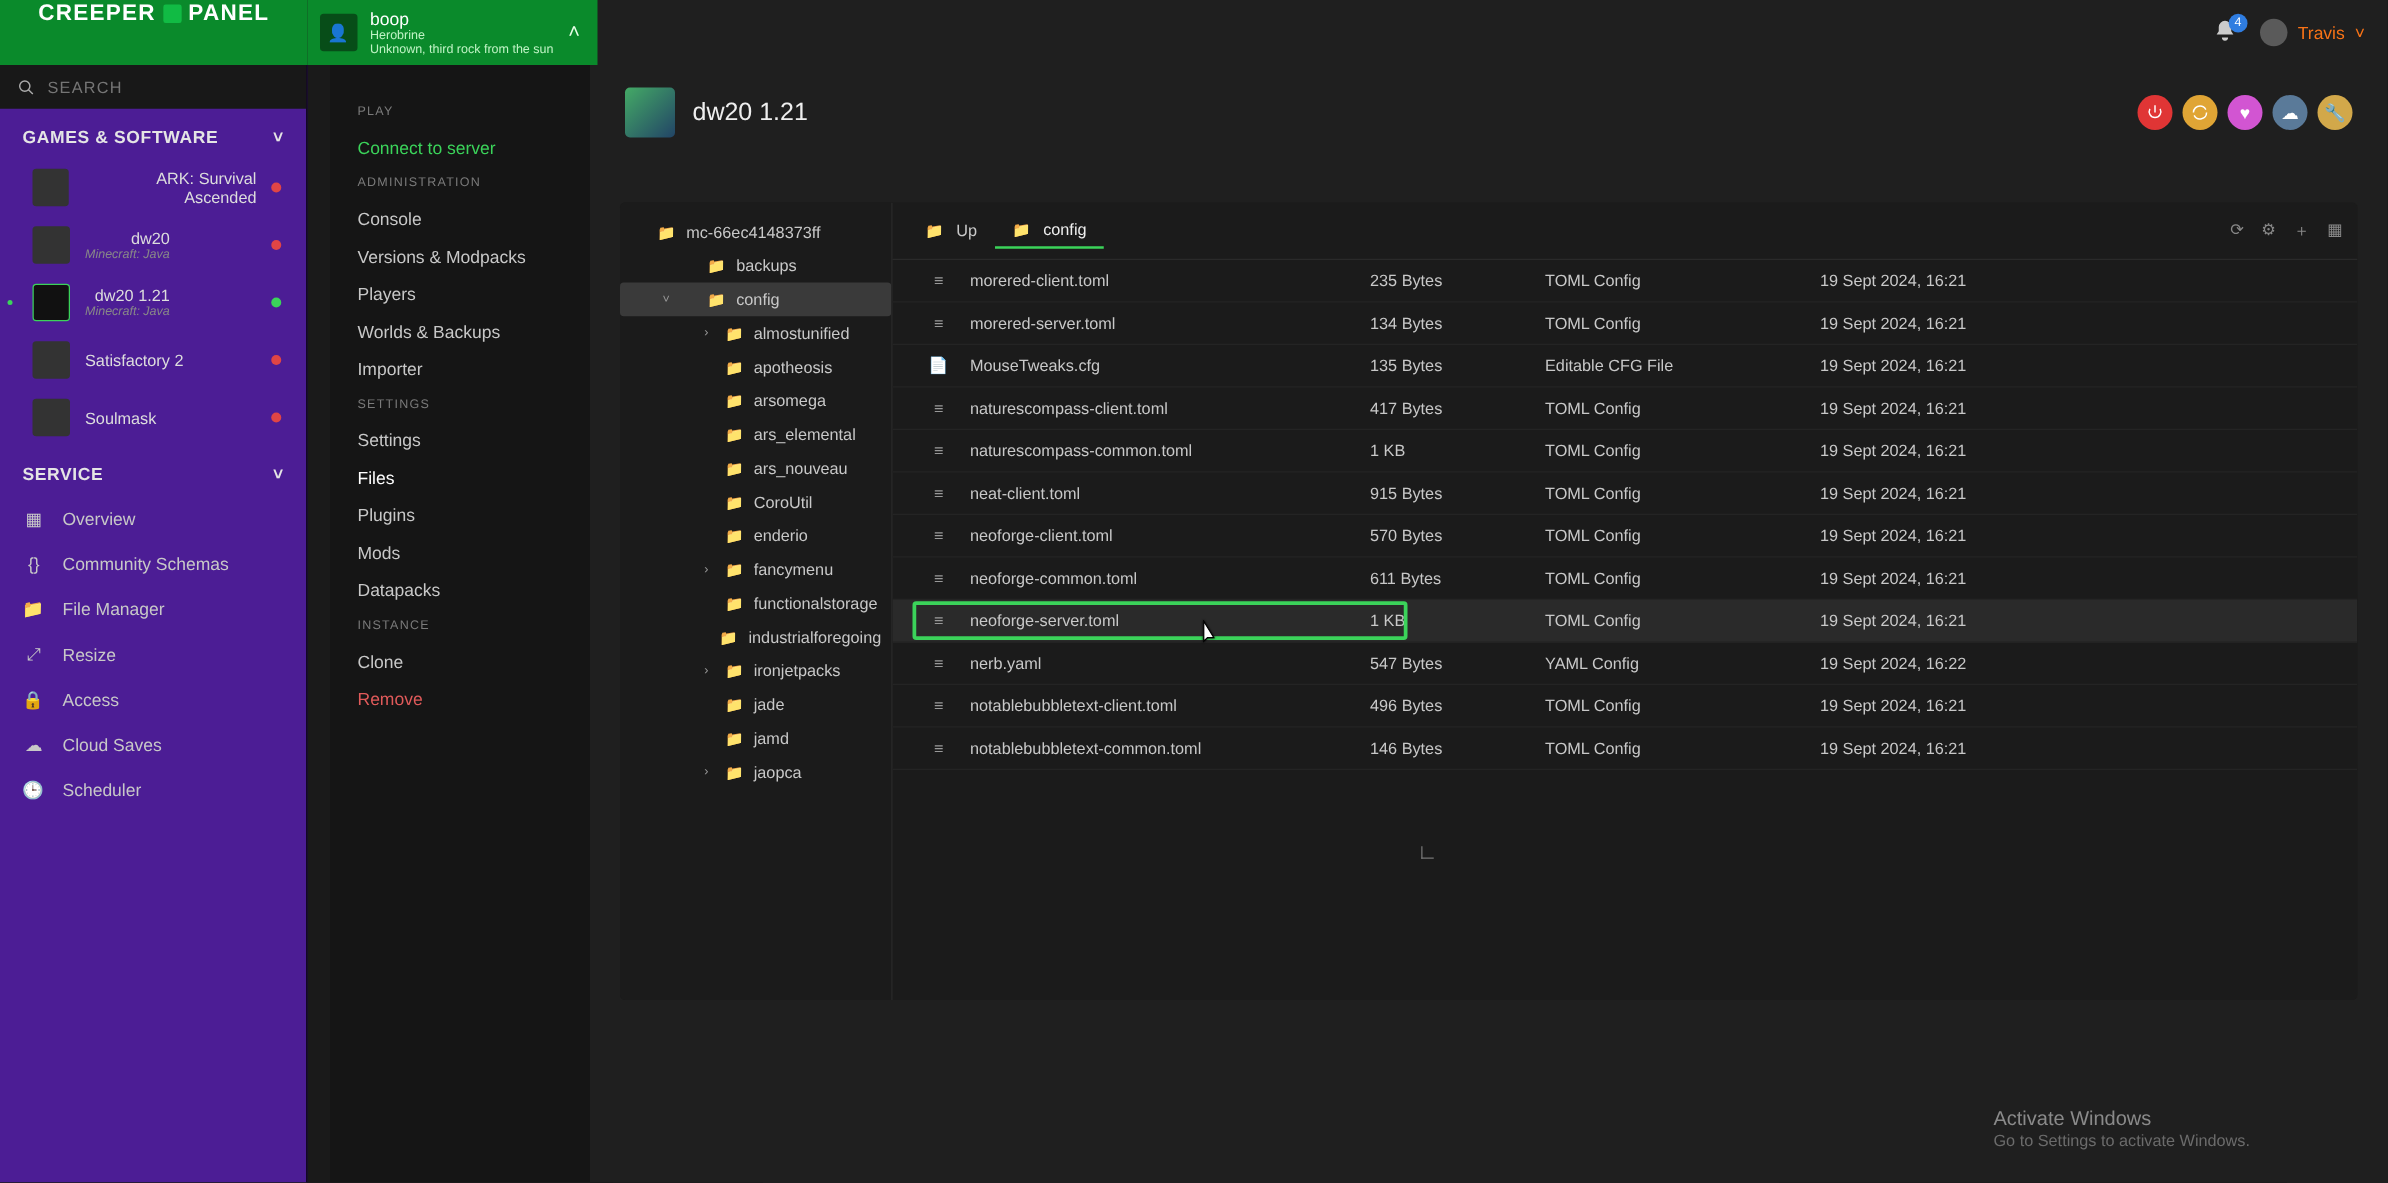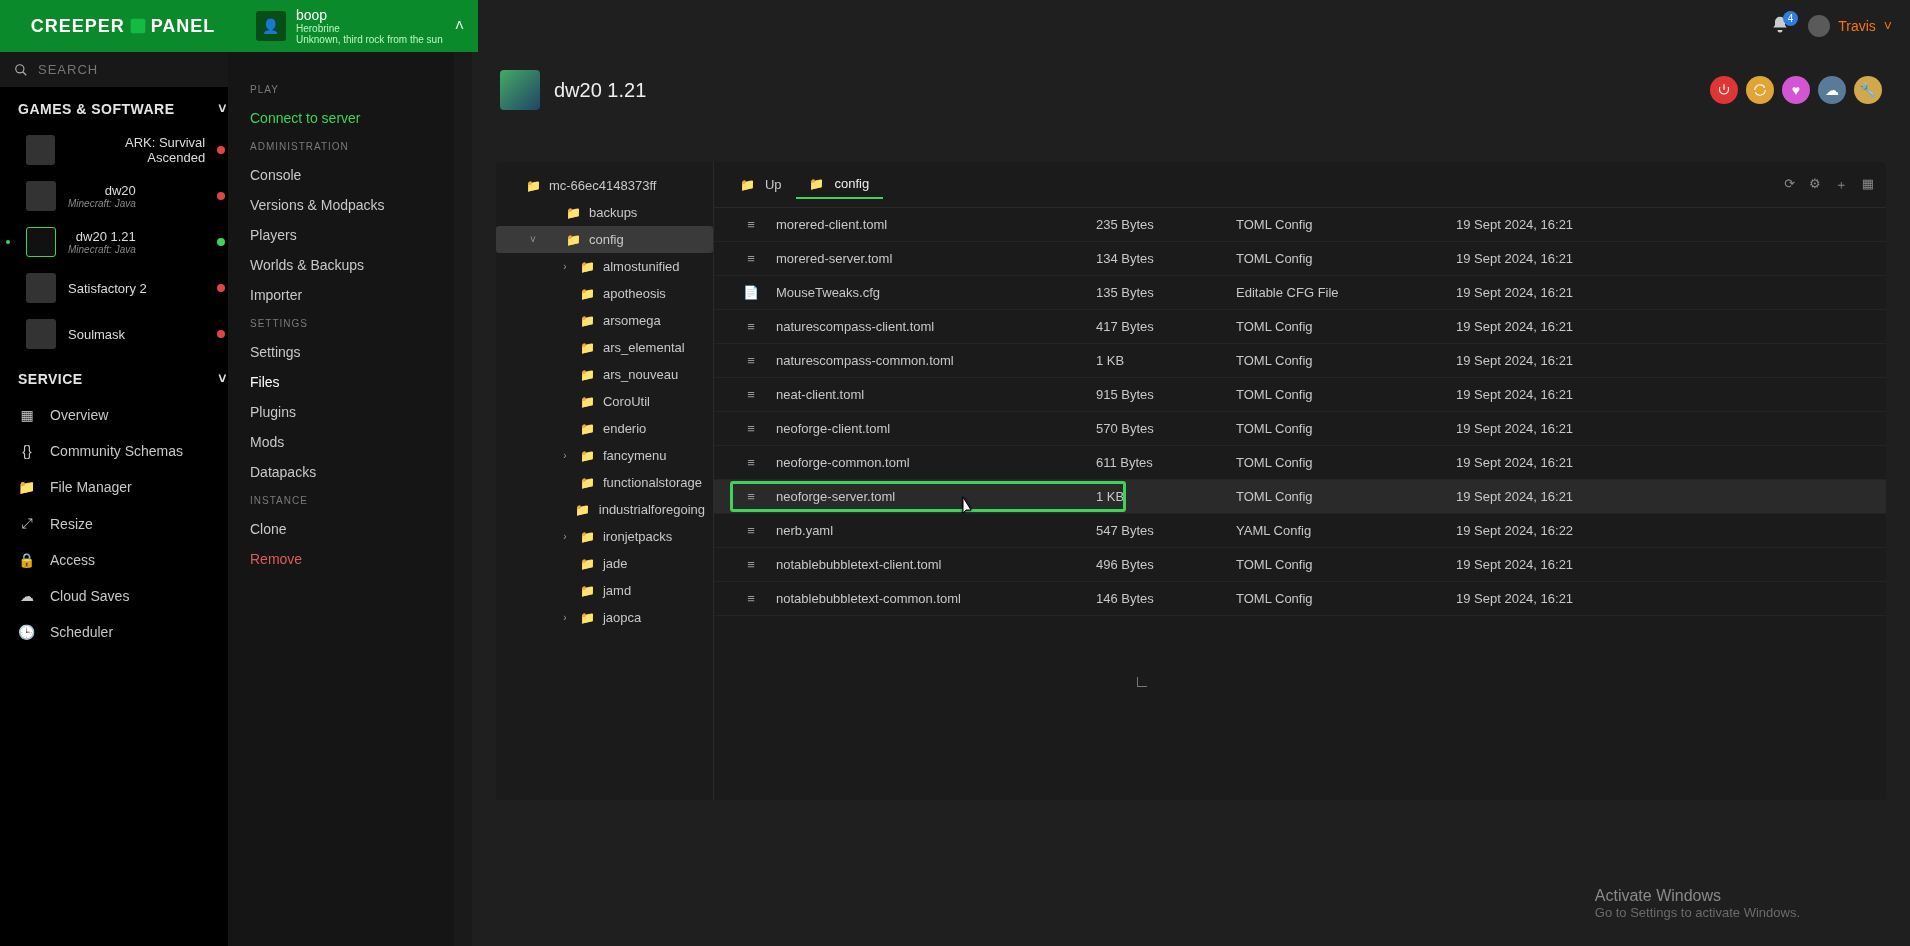--- a/index.html
+++ b/index.html
@@ -1,47 +1,47 @@
 <!DOCTYPE html>
 <html><head>
 <meta charset="utf-8">
 <style>
 * { margin:0; padding:0; box-sizing:border-box; font-family:"Segoe UI",Arial,sans-serif; }
 body { background:#1a1a1a; color:#bfbfbf; font-size:13px; overflow:hidden; width:1910px; height:946px; position:relative;}
 .topbar { position:absolute; top:0; left:0; right:0; height:52px; background:#1f1f1f; display:flex; align-items:center; }
-.logo-box { width:246px; height:52px; background:#0a8a2b; display:flex; align-items:center; justify-content:center; font-weight:600; color:#fff; font-size:18px; letter-spacing:1px;}
+.logo-box { width:246px; height:52px; background:#0a8a2b; display:flex; align-items:flex-start; justify-content:center; font-weight:600; color:#fff; font-size:18px; letter-spacing:1px;}
 .logo-box svg{margin:0 2px;}
 .server-chip { height:52px; background:#0a8a2b; display:flex; align-items:center; padding:0 14px 0 10px; min-width:232px; color:#e8ffe8; gap:10px; position:relative;}
 .server-chip .av { width:30px; height:30px; background:#074d18; border-radius:3px; display:flex; align-items:center; justify-content:center; font-size:14px; color:#9ee6a8;}
 .server-chip .meta .title{font-size:14px; color:#fff;}
 .server-chip .meta .sub{font-size:10px; color:#bff3c4;}
 .server-chip .chev{ margin-left:auto; font-size:16px; color:#e8ffe8;}
 .top-right{ position:absolute; right:18px; top:0; height:52px; display:flex; align-items:center; gap:18px;}
 .bell-wrap{position:relative;}
 .bell-wrap .badge{ position:absolute; top:-4px; right:-8px; background:#2f7de1; color:#fff; font-size:10px; border-radius:9px; padding:0 5px; line-height:15px;}
 .top-right .avatar{ width:22px; height:22px; border-radius:50%; background:#5a5a5a; display:inline-block;}
 .top-right .user{ display:flex; align-items:center; gap:8px; font-size:14px; color:#f97316;}
 
-.left-col{ position:absolute; top:52px; left:0; width:246px; bottom:0; background:#000000; border-right:1px solid #000;}
+.left-col{ position:absolute; top:52px; left:0; width:246px; bottom:0; background:#4c1d95; border-right:1px solid #000;}
 .search-row{ display:flex; align-items:center; gap:10px; padding:10px 14px; background:#181818;}
 .search-row input{ flex:1; background:transparent; border:none; color:#aaa; font-size:13px; letter-spacing:1px;}
 .section-hdr{ display:flex; align-items:center; justify-content:space-between; padding:14px 18px 10px; font-size:14px; font-weight:600; color:#e5e5e5; letter-spacing:0.5px;}
 .game-row{ display:flex; align-items:center; gap:12px; padding:8px 14px 8px 26px; position:relative;}
 .game-row .gicon{ width:30px; height:30px; border-radius:3px; background:#333; display:flex; align-items:center; justify-content:center; font-size:10px; color:#888;}
 .game-row .gname{ font-size:13px; color:#ddd;text-align:right;}
 .game-row .gsub{ font-size:10px; color:#888;font-style:italic;}
 .game-row .dot{ width:8px; height:8px; border-radius:50%; margin-left:auto; margin-right:6px;}
 .dot.red{ background:#e04545;}
 .dot.green{ background:#3bd35a;}
 .game-row.active::before{ content:""; position:absolute; left:6px; top:50%; transform:translateY(-50%); width:4px; height:4px; background:#3bd35a; border-radius:50%;}
 .game-row.active .gicon{ border:1px solid #3bd35a; background:#111;}
 .addmore{ display:flex; align-items:center; gap:10px; justify-content:center; padding:14px 0 18px; color:#ccc; font-size:14px;}
 .svc-item{ display:flex; align-items:center; gap:14px; padding:10px 18px; color:#c8c8c8; font-size:14px;}
 
-.mid-col{ position:absolute; top:52px; left:228px; width:226px; bottom:0; background:#151515; padding:24px 0 12px 0;}
+.mid-col{ position:absolute; top:52px; left:264px; width:226px; bottom:0; background:#151515; padding:24px 0 12px 0;}
 .mid-label{ font-size:10px; letter-spacing:1px; color:#7a7a7a; padding:8px 22px;}
 .mid-link{ font-size:14px; padding:7px 22px; color:#c8c8c8; cursor:pointer;}
 .mid-link.green{ color:#3bd35a;}
 .mid-link.active{ color:#fff;}
 .mid-link.red{ color:#e05a5a;}
 
 .main{ position:absolute; top:52px; left:472px; right:0; bottom:0; background:#1f1f1f;}
 .main-header{ display:flex; align-items:center; padding:18px 28px 0 28px; gap:14px;}
 .main-header .srvicon{ width:40px; height:40px; border-radius:4px; background:linear-gradient(135deg,#4a6,#246);}
 .main-header .title{ font-size:20px; color:#eee;}

